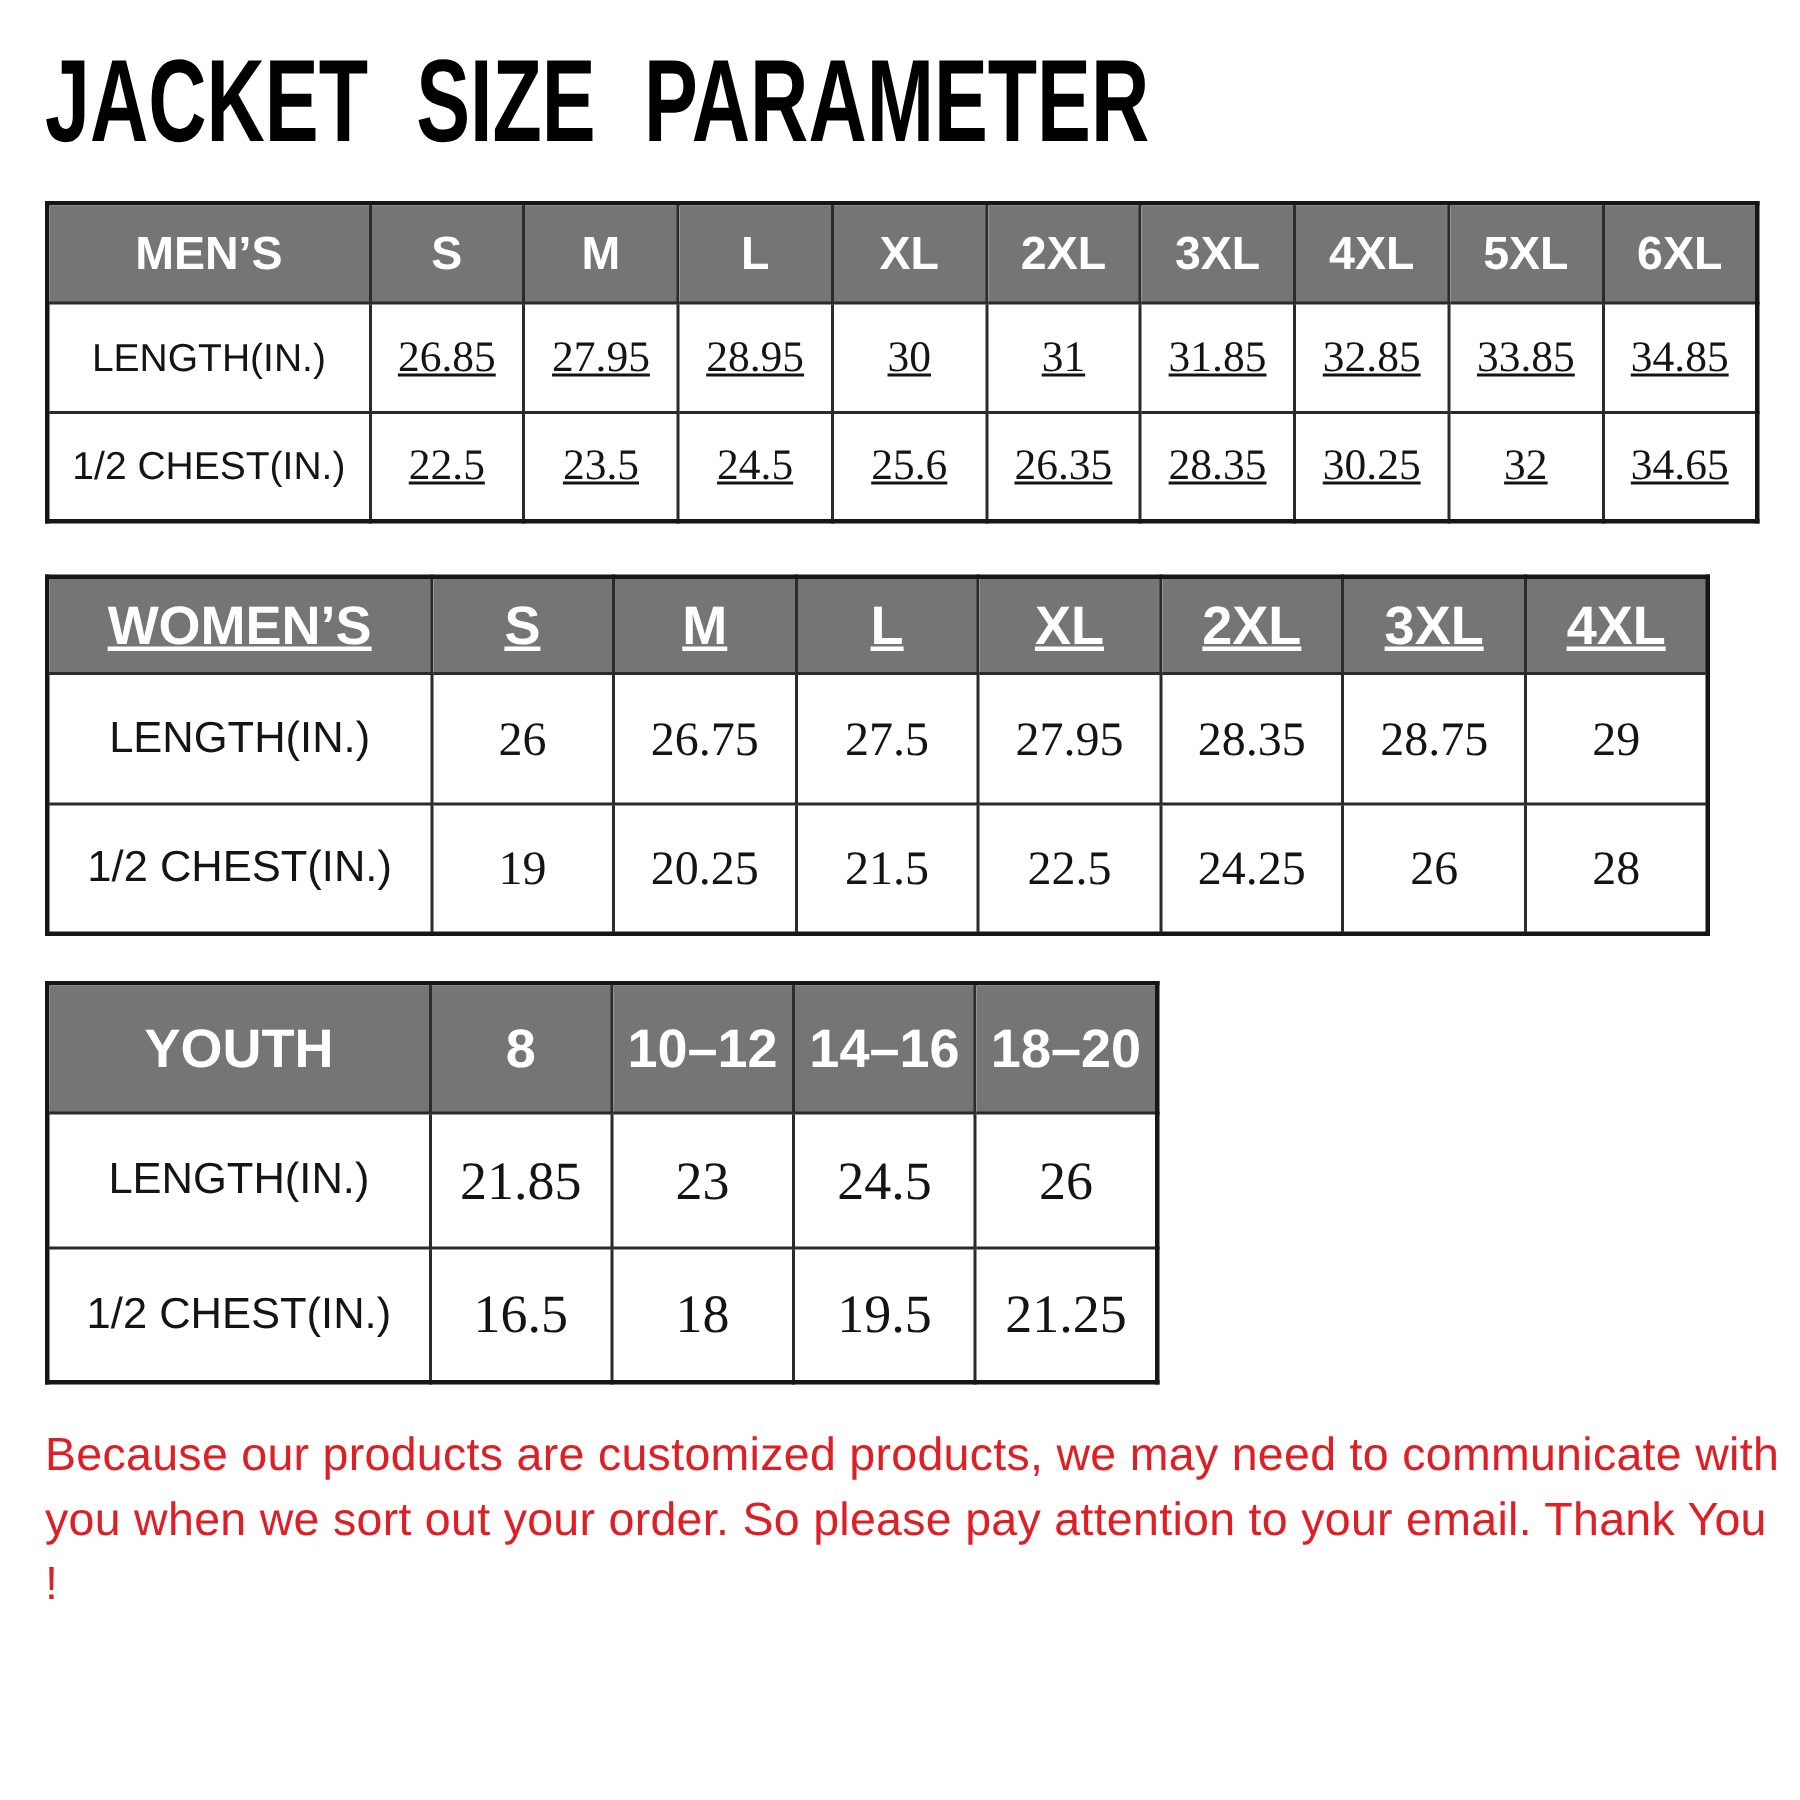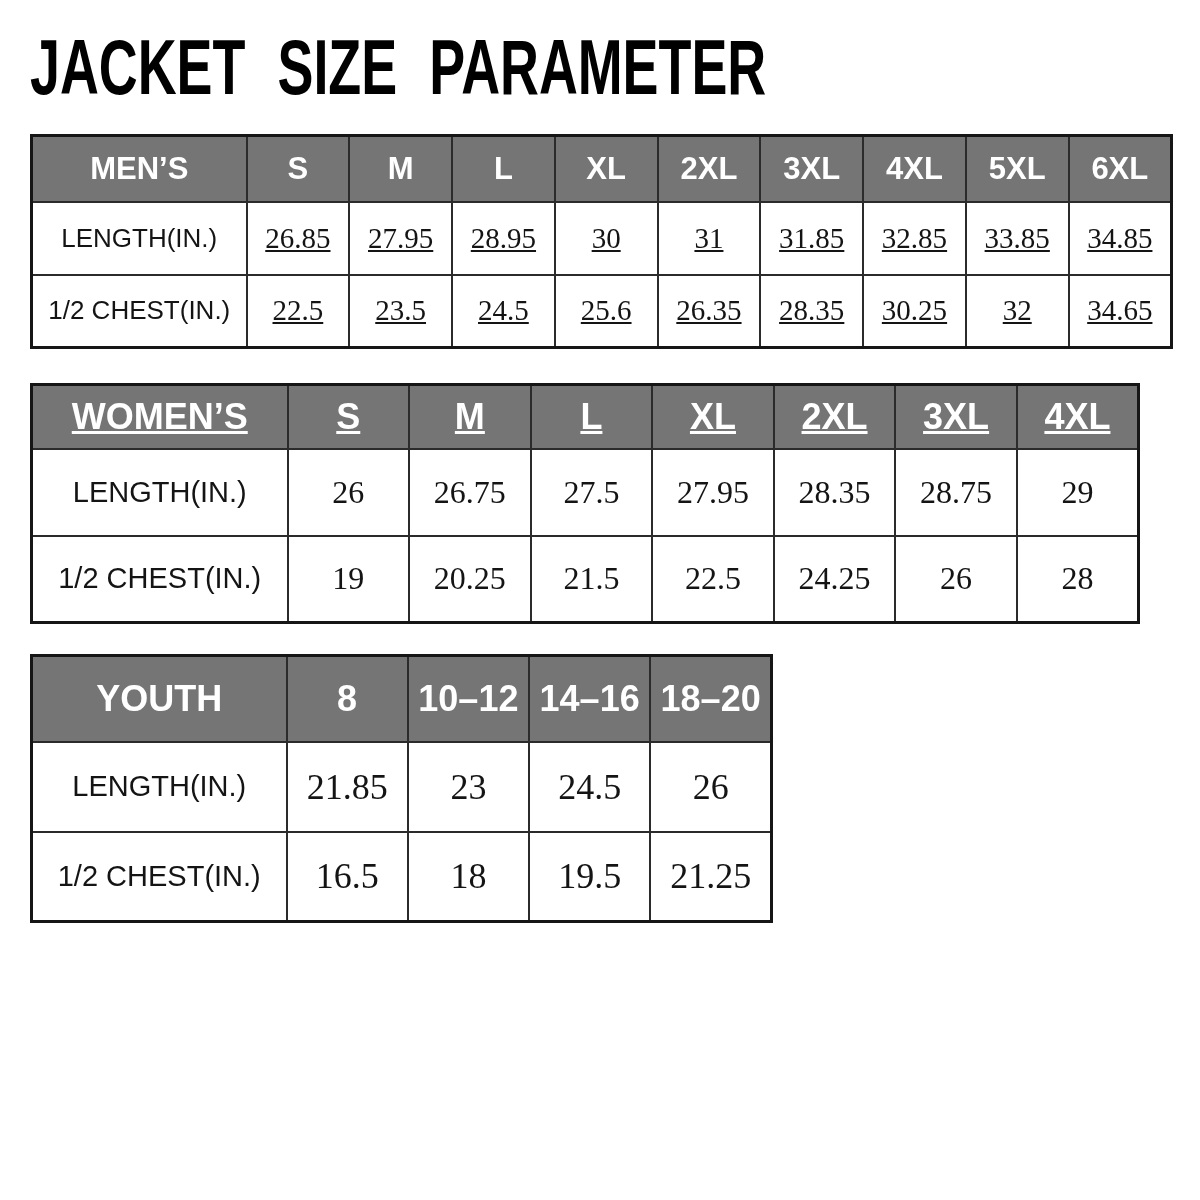--- a/index.html
+++ b/index.html
@@ -240,16 +240,17 @@
             <td class="lbl">1/2 CHEST(IN.)</td>
             <td class="val">16.5</td>
             <td class="val">18</td>
             <td class="val">19.5</td>
             <td class="val">21.25</td>
           </tr>
         </tbody>
       </table>
     </div>
 
+  <p class="footer-note">Because our products are customized products, we may need to communicate with you when we sort out your order. So please pay attention to your email. Thank You !</p>
 
   
 
 </div>
 
 </body></html>

